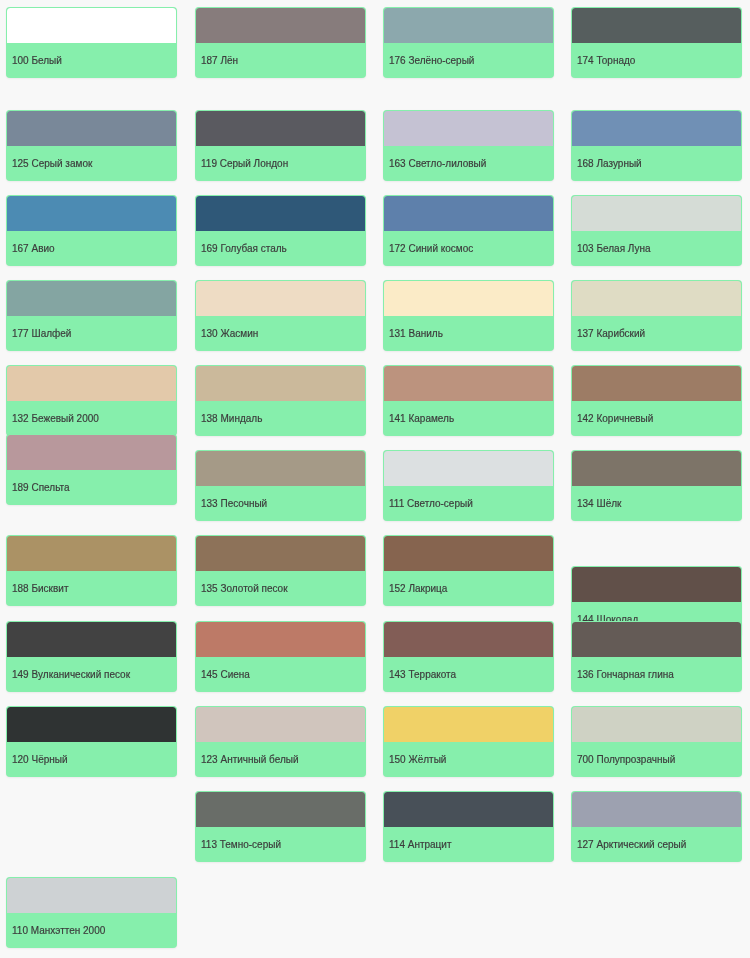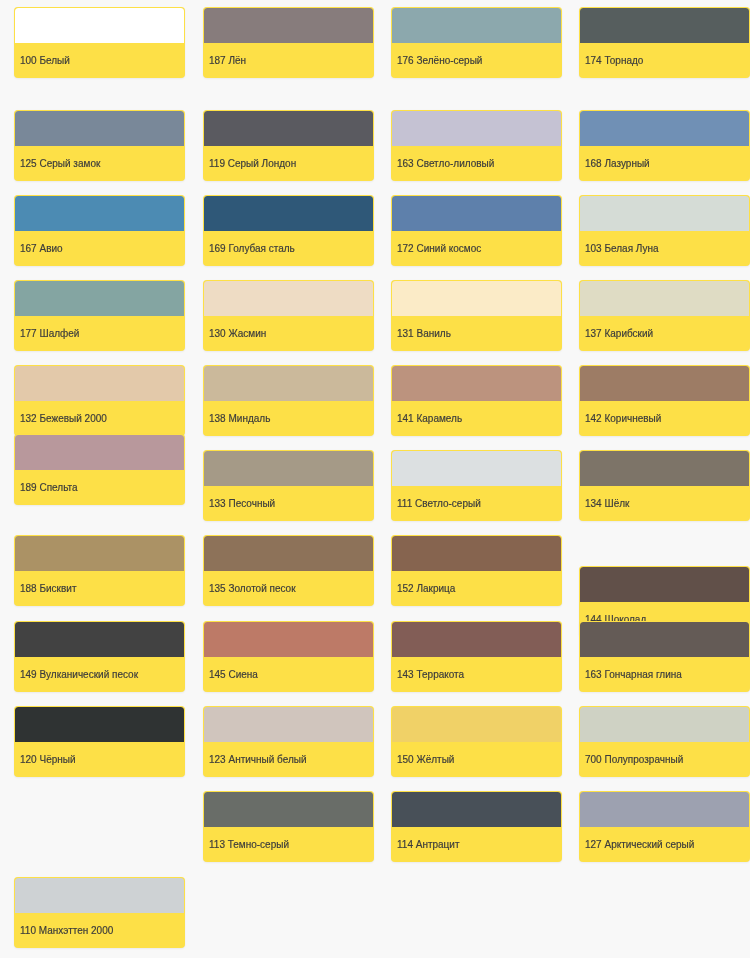--- a/index.html
+++ b/index.html
@@ -7,24 +7,23 @@
   body{
     width:750px;height:958px;overflow:hidden;
     background:#f8f8f8;
     font-family:"Liberation Sans",sans-serif;
     -webkit-font-smoothing:antialiased;
   }
   #palette-grid{position:relative;width:750px;height:958px;}
   .card{
     position:absolute;
     width:171px;height:71px;
-    background:#fde047;
+    background:#86efac;
     border-radius:4px;
     box-shadow:0 1px 2px rgba(0,0,0,0.05),0 0 1px rgba(0,0,0,0.05);
-    margin-left:8px;
   }
   .sw{
     position:absolute;left:1px;top:1px;
     width:169px;height:35px;
     border-radius:3.5px 3.5px 0 0;
   }
   .lbl{
     position:absolute;left:6px;top:48px;
     font-size:10px;line-height:12px;
     color:#3c3c3c;
@@ -156,21 +155,21 @@
   <div class="card" style="left:195px;top:621px">
     <div class="sw" style="background-color: rgb(189, 122, 103);"></div>
     <div class="lbl">145 Сиена</div>
   </div>
   <div class="card" style="left:383px;top:621px">
     <div class="sw" style="background-color: rgb(130, 93, 86);"></div>
     <div class="lbl">143 Терракота</div>
   </div>
   <div class="card" style="left:571px;top:621px">
     <div class="sw" style="background-color: rgb(100, 91, 86);"></div>
-    <div class="lbl">163 Гончарная глина</div>
+    <div class="lbl">136 Гончарная глина</div>
   </div>
   <div class="card" style="left:6px;top:706px">
     <div class="sw" style="background-color: rgb(47, 51, 51);"></div>
     <div class="lbl">120 Чёрный</div>
   </div>
   <div class="card" style="left:195px;top:706px">
     <div class="sw" style="background-color: rgb(208, 197, 189);"></div>
     <div class="lbl">123 Античный белый</div>
   </div>
   <div class="card" style="left:383px;top:706px">

